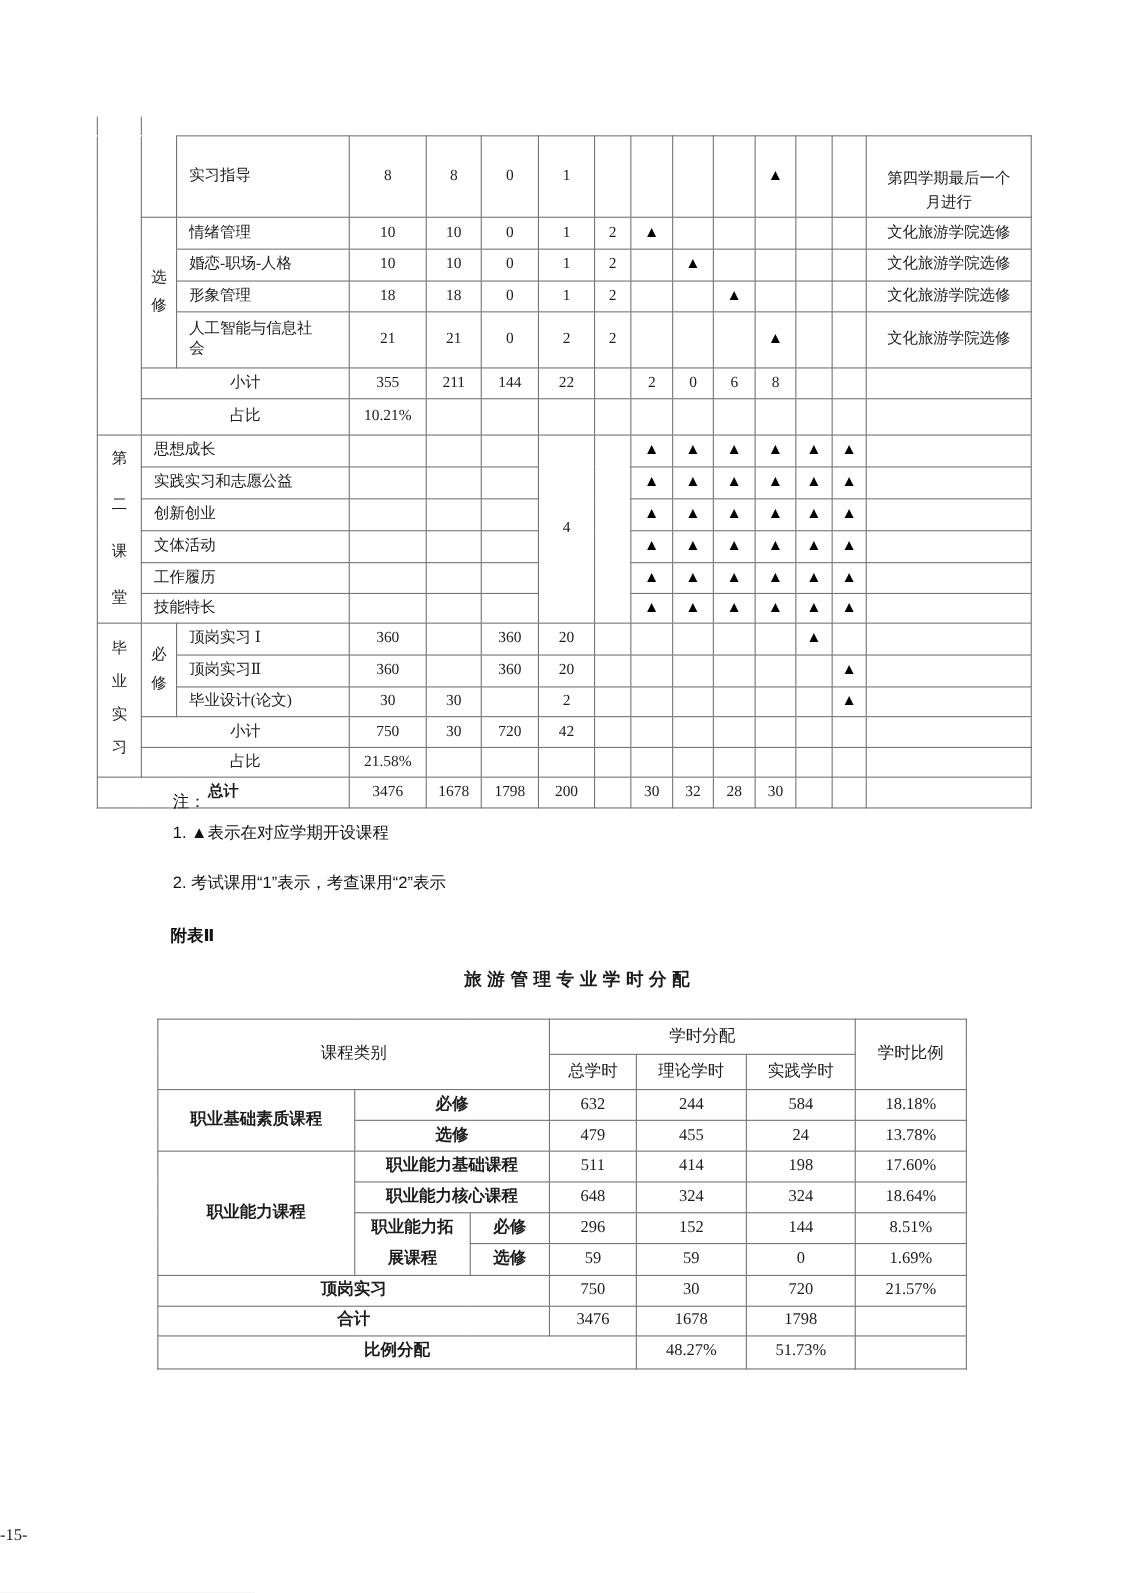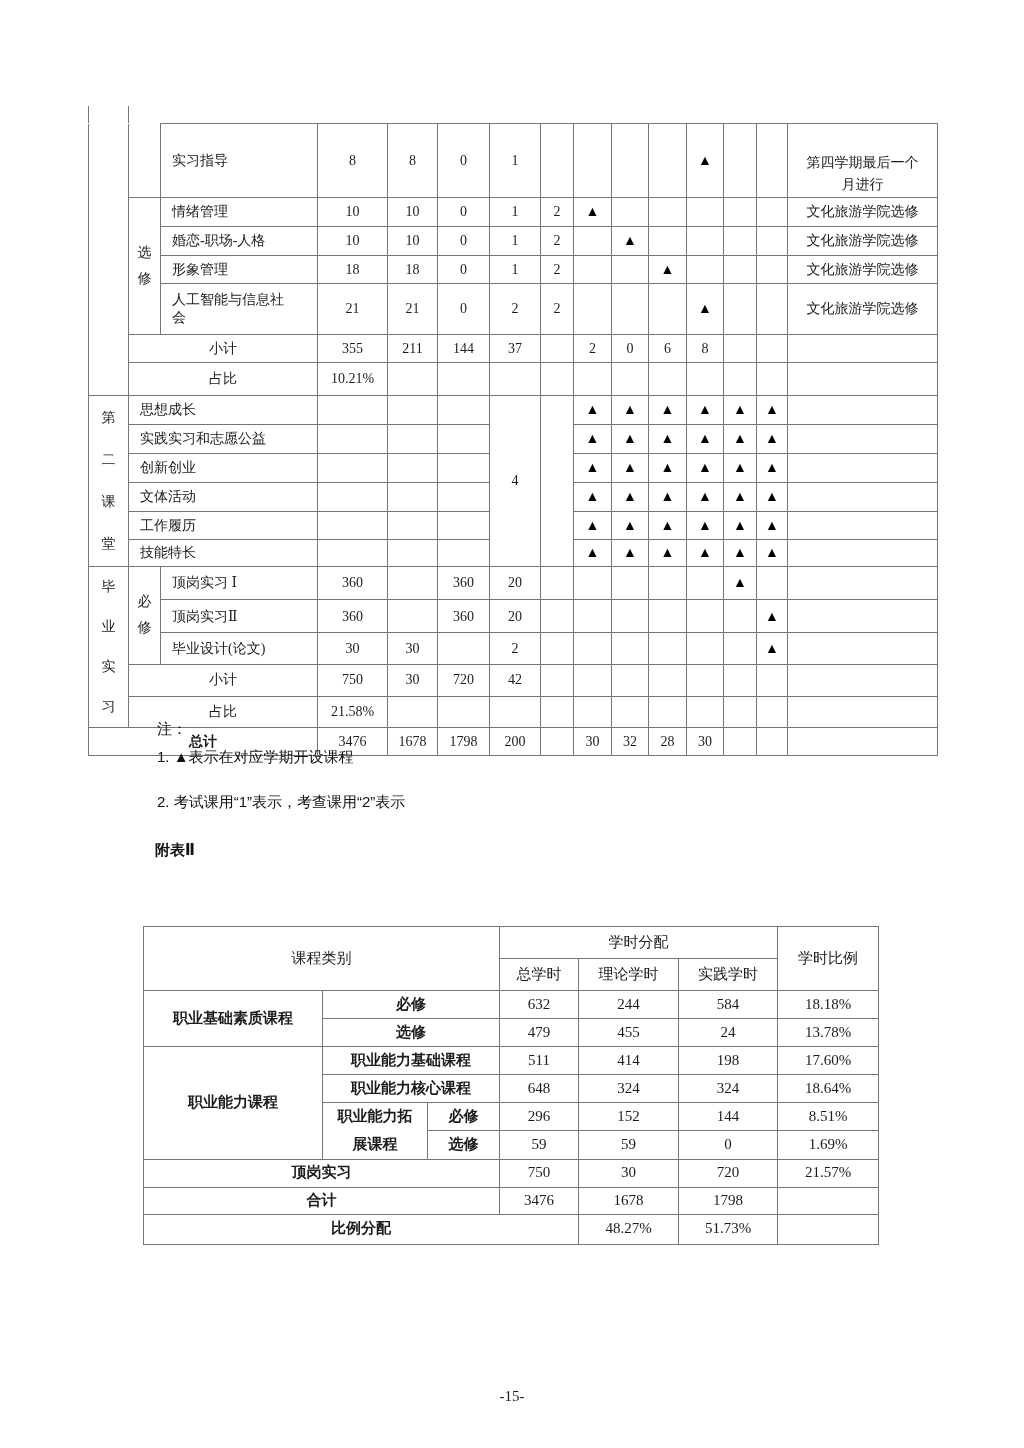--- a/index.html
+++ b/index.html
@@ -9,39 +9,39 @@
   
   #t1{position:absolute;left:88px;top:123px;width:849px;}
   #t1 td{border:1px solid #757575;font-size:14px;text-align:center;vertical-align:middle;
          padding:0;overflow:hidden;line-height:1.25;}
   #t1 td.tl{text-align:left;padding-left:11px;}
   .noTop{border-top:none !important;}
   .b{font-weight:bold;}
   .tri{font-size:12px;color:#000;}
   .vspan{display:inline-block;width:16px;word-break:break-all;text-align:center;}
   .lh42{line-height:42px;}
-  .lh30{line-height:40px;}
+  .lh30{line-height:30px;}
   .lh26{line-height:26px;}
   .w115{display:inline-block;width:115px;word-break:break-all;line-height:1.6;margin-top:28px;}
   .w120{display:inline-block;width:120px;word-break:break-all;}
   .w80{display:inline-block;width:80px;word-break:break-all;line-height:1.85;}
   .stub{position:absolute;top:106px;width:1px;height:17px;background:#757575;}
   
   .note{position:absolute;left:157px;font-family:"Liberation Sans","DejaVu Sans",sans-serif;
         font-size:15px;color:#111;}
   .appendix{position:absolute;left:155px;top:841px;font-family:"Liberation Sans","DejaVu Sans",sans-serif;
         font-size:15px;font-weight:bold;color:#111;}
   .t2title{position:absolute;left:30px;right:0;top:880px;text-align:center;font-size:16px;
         font-weight:bold;letter-spacing:5px;}
   
   #t2{position:absolute;left:143px;top:926px;width:735px;}
   #t2 td,#t2 th{border:1px solid #757575;font-size:15px;text-align:center;vertical-align:middle;
          padding:0;overflow:hidden;line-height:1.3;}
   #t2 th{font-weight:normal;}
-  .pagenum{position:absolute;left:0;right:0;top:1388px;text-align:center;font-size:15px;}
+  .pagenum{position:absolute;left:0;right:0;top:1388px;font-size:15px;}
 </style>
 </head>
 <body>
 
 <div class="page">
 
   <div class="stub" style="left:88px"></div>
   <div class="stub" style="left:128px"></div>
 
   <table id="t1">
@@ -145,21 +145,21 @@
       <td class="tri"></td>
       <td class="tri"></td>
       <td>文化旅游学院选修</td>
     </tr>
 
     <tr style="height:28px">
       <td colspan="2">小计</td>
       <td>355</td>
       <td>211</td>
       <td>144</td>
-      <td>37</td>
+      <td>22</td>
       <td></td>
       <td>2</td>
       <td>0</td>
       <td>6</td>
       <td>8</td>
       <td></td>
       <td></td>
       <td></td>
     </tr>
 
@@ -364,20 +364,21 @@
       <td></td>
     </tr>
   </tbody>
     </table>
 
   <div class="note" style="top:720px">注：</div>
   <div class="note" style="top:748px">1. ▲表示在对应学期开设课程</div>
   <div class="note" style="top:793px">2. 考试课用“1”表示，考查课用“2”表示</div>
 
   <div class="appendix">附表Ⅱ</div>
+  <div class="t2title">旅游管理专业学时分配</div>
 
   <table id="t2">
     <colgroup>
       <col style="width:179px">
         <col style="width:105px">
         <col style="width:72px">
       <col style="width:79px">
         <col style="width:100px">
         <col style="width:99px">
         <col style="width:101px">

